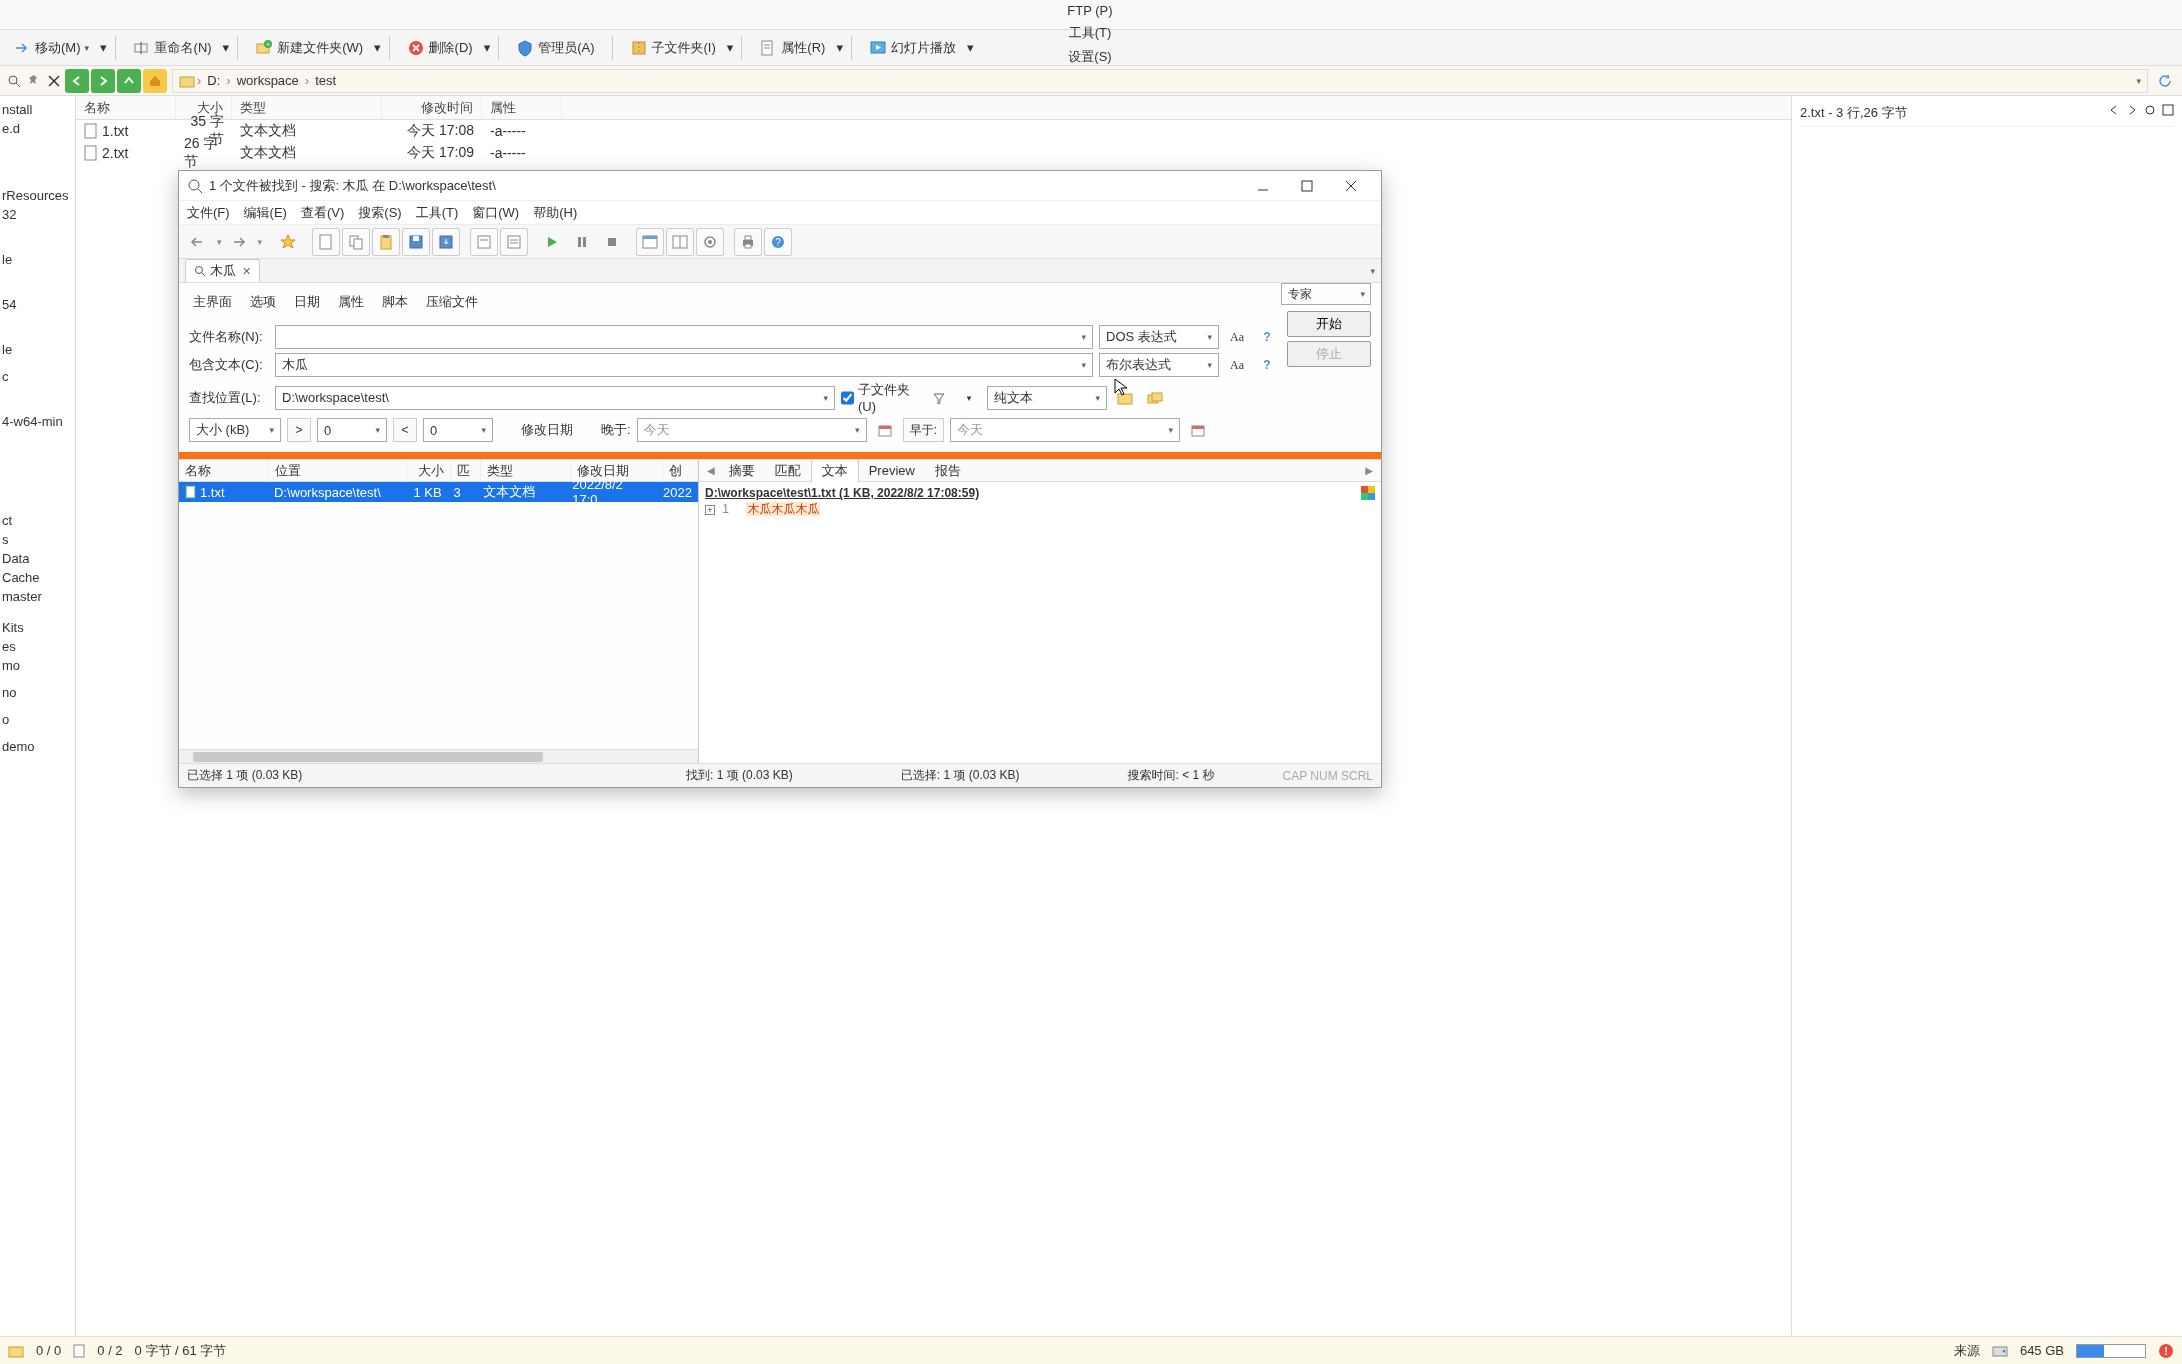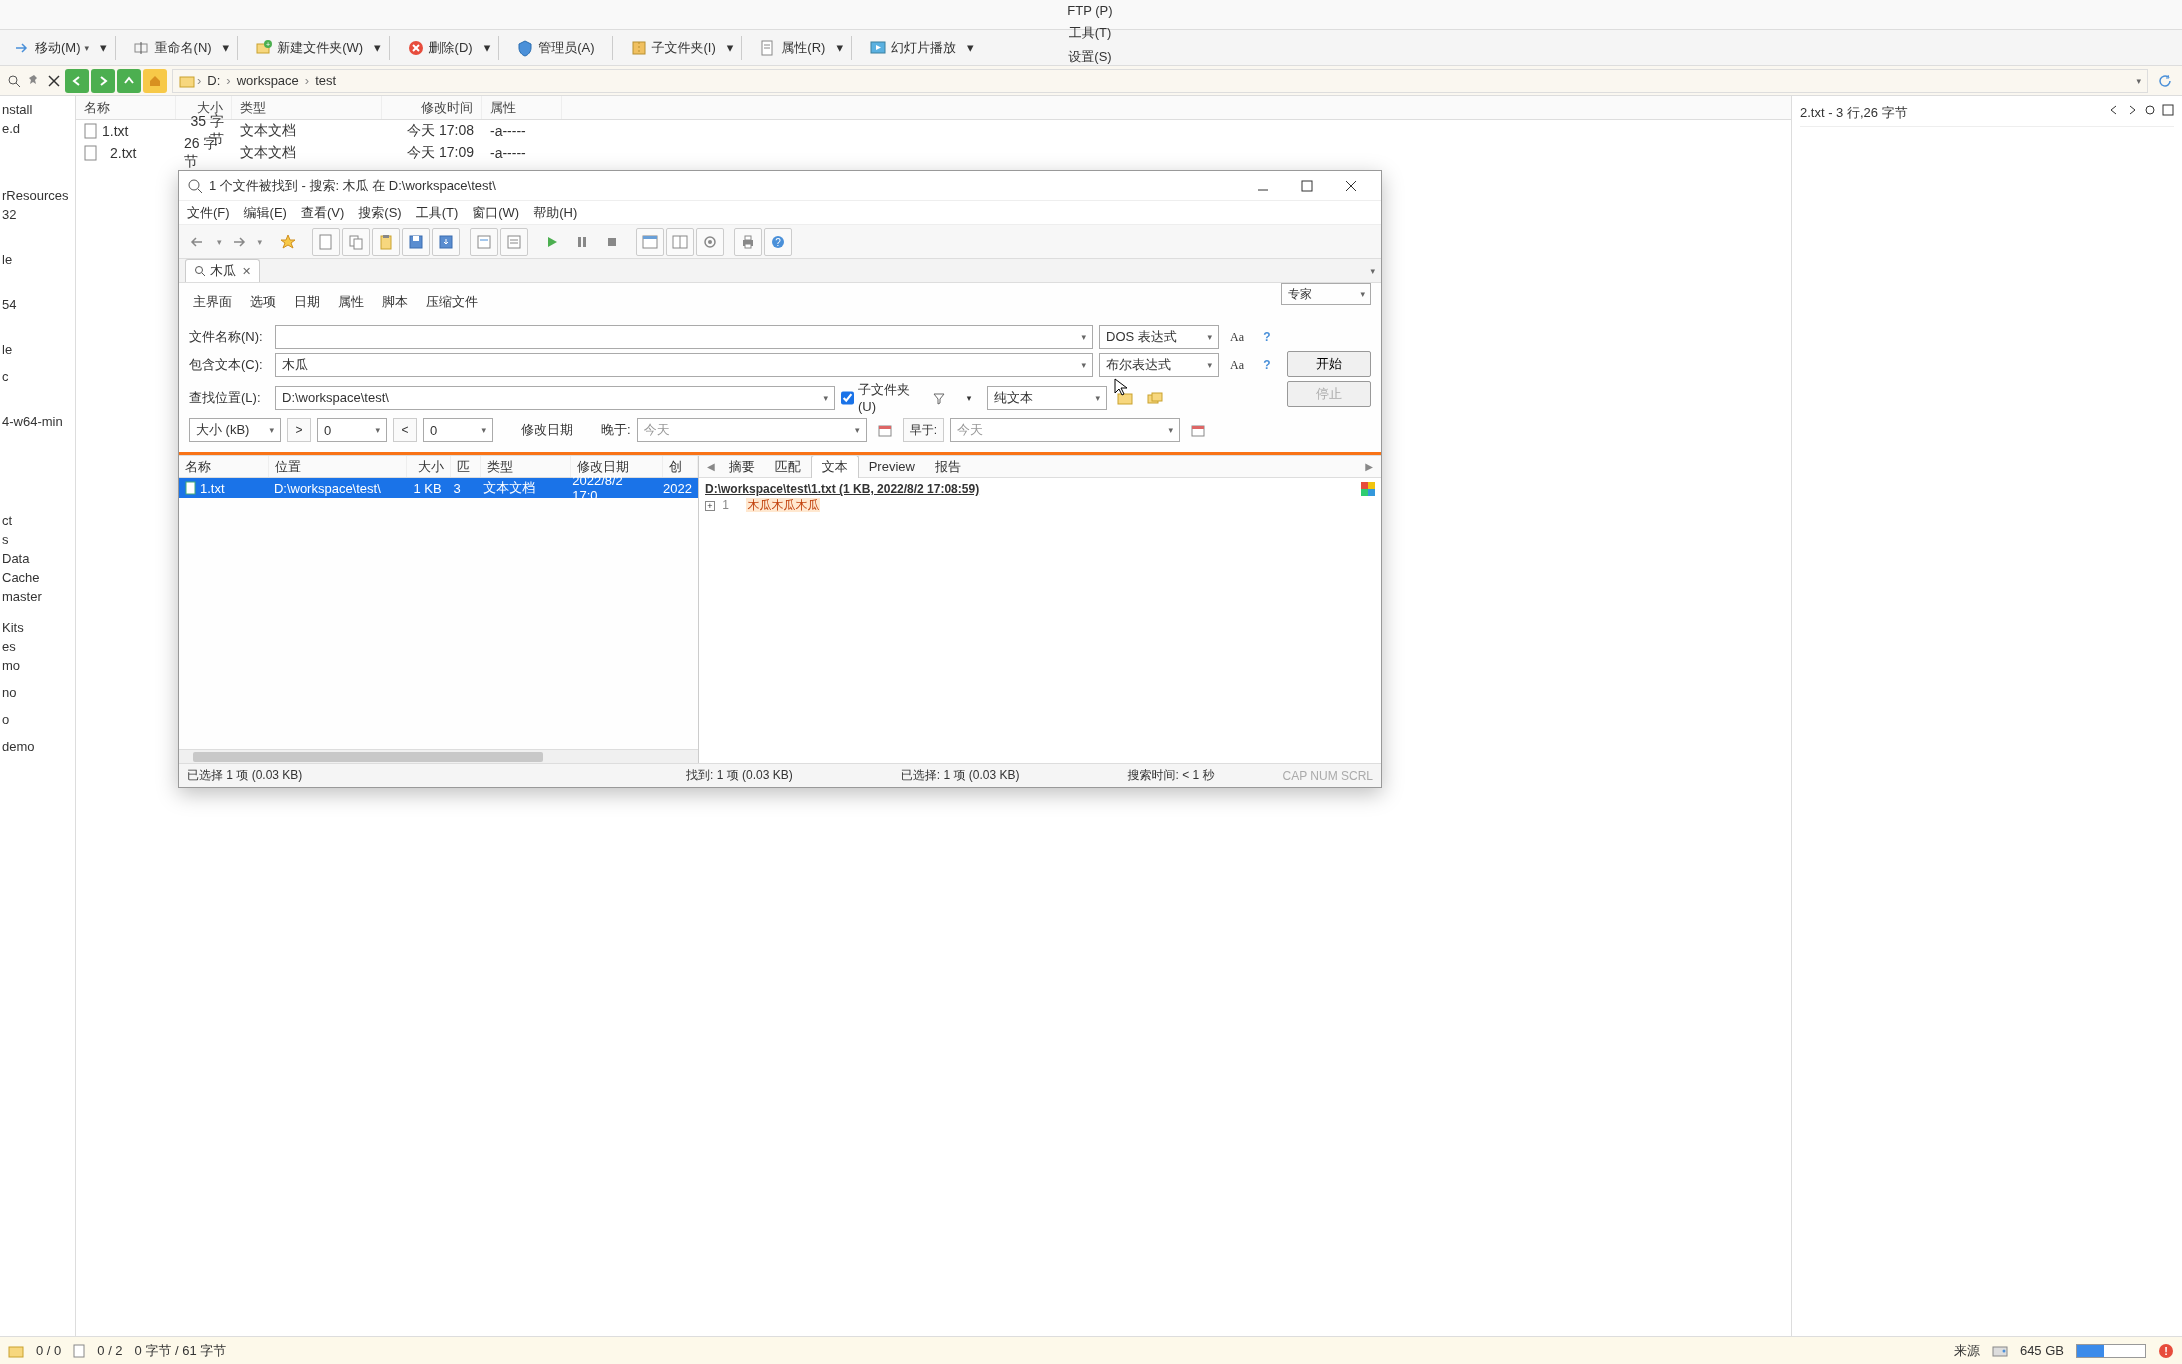--- a/index.html
+++ b/index.html
@@ -55,21 +55,21 @@
 .dlg-title .txt { flex: 1; font-size: 13px; }
 .dlg-title .win-btn { width: 44px; height: 28px; display: inline-flex; align-items: center; justify-content: center; }
 .dlg-menu { height: 24px; display: flex; align-items: center; padding: 0 8px; background: #fff; border-bottom: 1px solid #eee; gap: 14px; font-size: 13px; }
 .dlg-toolbar { height: 34px; display: flex; align-items: center; padding: 0 6px; border-bottom: 1px solid #ddd; background: #f7f7f7; gap: 2px; }
 .dlg-tb-btn { width: 28px; height: 28px; border: 1px solid #ccc; background: #fafafa; display: inline-flex; align-items: center; justify-content: center; border-radius: 2px; }
 .dlg-tb-btn.nb { border: none; background: transparent; }
 .dlg-tabs-bar { height: 24px; display: flex; align-items: center; padding: 0 6px; border-bottom: 1px solid #ddd; background: #f3f3f3; }
 .dlg-tab { display: inline-flex; align-items: center; padding: 2px 8px; border: 1px solid #ccc; border-bottom: none; background: #fff; border-radius: 3px 3px 0 0; font-size: 13px; }
 .dlg-tab .close { margin-left: 6px; font-size: 11px; color: #666; }
 
-.form-area { padding: 6px 10px; border-bottom: 3px solid #f97316; display: flex; align-items: center; }
+.form-area { padding: 6px 10px; border-bottom: 7px solid #f97316; display: flex; }
 .form-left { flex: 1; }
 .form-right { width: 92px; padding-left: 8px; }
 .form-tabs { display: flex; gap: 10px; font-size: 13px; padding: 2px 0 8px 0; align-items: center; }
 .form-tabs .ft { padding: 2px 4px; }
 .form-tabs .ft.active { padding: 2px 4px; }
 .form-row { display: flex; align-items: center; margin: 4px 0; gap: 6px; }
 .form-row label { width: 80px; font-size: 13px; text-align: left; }
 .combo { flex: 1; height: 24px; border: 1px solid #aaa; padding: 0 6px; background: #fff; display: flex; align-items: center; position: relative; }
 .combo::after { content: "▾"; position: absolute; right: 6px; font-size: 9px; color: #666; }
 .small-combo { width: 120px; height: 24px; border: 1px solid #aaa; padding: 0 6px; background: #fff; display: flex; align-items: center; position: relative; font-size: 13px; }
@@ -386,21 +386,21 @@
               <rect x="1" y="1" width="11" height="14" fill="#fff" stroke="#888"></rect>
             </svg>
             <span>1.txt</span>
           </span>
         <span class="cell" style="width:56px;text-align:right;">35 字节</span>
         <span class="cell" style="width:150px;">文本文档</span>
         <span class="cell" style="width:100px;text-align:right;">今天 17:08</span>
         <span class="cell" style="width:80px;">-a-----</span>
       </div>
       <div class="file-row">
-        <span class="cell" style="width:100px;display:flex;align-items:center;gap:12px;">
+        <span class="cell" style="width:100px;display:flex;align-items:center;gap:4px;">
             <svg width="14" height="16">
               <rect x="1" y="1" width="11" height="14" fill="#fff" stroke="#888"></rect>
             </svg>
             <span>2.txt</span>
           </span>
         <span class="cell" style="width:56px;text-align:left;">26 字节</span>
         <span class="cell" style="width:150px;">文本文档</span>
         <span class="cell" style="width:100px;text-align:right;">今天 17:09</span>
         <span class="cell" style="width:80px;">-a-----</span>
       </div>

